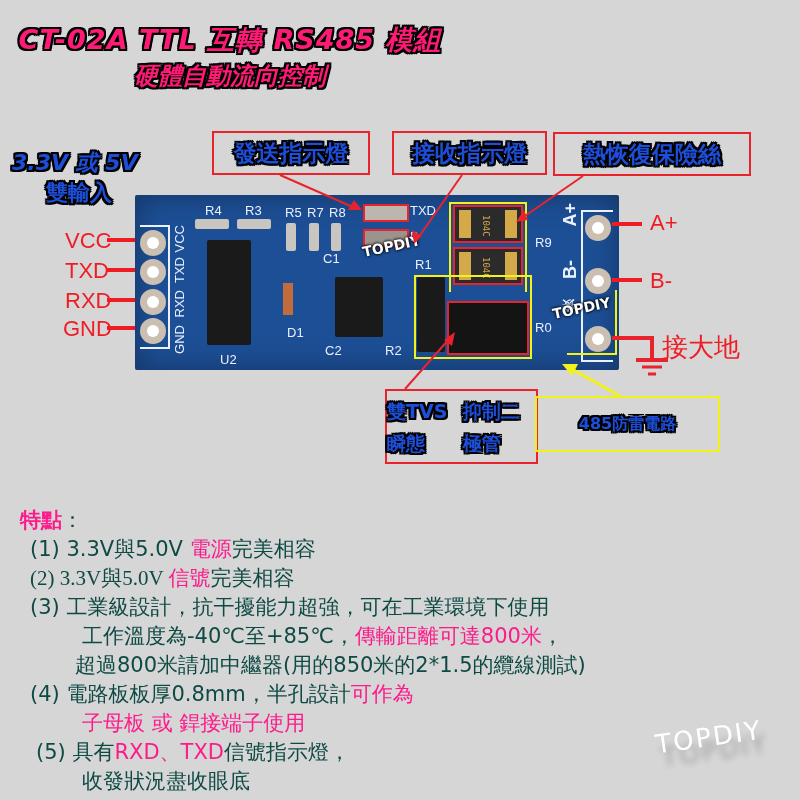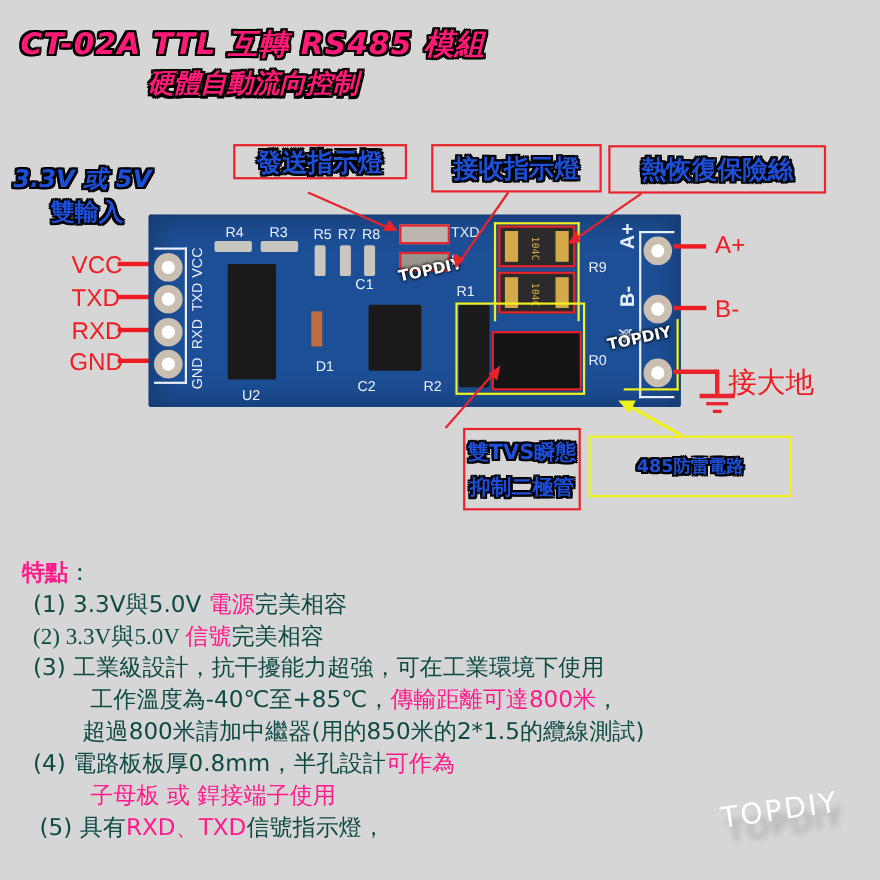--- a/index.html
+++ b/index.html
@@ -35,21 +35,21 @@
 </style>
 </head>
 <body>
 
 <div class="title-line t1">CT-02A TTL 互轉 RS485 模組</div>
 <div class="title-line t2">硬體自動流向控制</div>
 
 <div class="abs orange" style="left:12px;top:148px;font-size:22px;font-style:italic;">3.3V 或 5V</div>
 <div class="abs orange" style="left:46px;top:178px;font-size:22px;">雙輸入</div>
 
-<div class="callout" style="left:212px;top:131px;width:158px;height:32px;">
+<div class="callout" style="left:212px;top:131px;width:158px;height:44px;">
   <span class="orange" style="font-size:23px;">發送指示燈</span>
 </div>
 <div class="callout" style="left:392px;top:131px;width:155px;height:44px;">
   <span class="orange" style="font-size:23px;">接收指示燈</span>
 </div>
 <div class="callout" style="left:553px;top:132px;width:198px;height:44px;">
   <span class="orange" style="font-size:23px;">熱恢復保險絲</span>
 </div>
 
 <div class="pin-label" style="left:65px;top:228px;">VCC</div>
@@ -133,21 +133,21 @@
 
 <div class="wm" style="left:362px;top:238px;font-size:14px;transform:rotate(-12deg);text-shadow:0 0 3px #000,0 0 3px #000;">TOPDIY</div>
 <div class="wm" style="left:552px;top:300px;font-size:14px;transform:rotate(-12deg);text-shadow:0 0 3px #000,0 0 3px #000;">TOPDIY</div>
 
 <div class="pin-line" style="left:612px;top:222px;width:30px;"></div>
 <div class="pin-label" style="left:650px;top:210px;">A+</div>
 <div class="pin-line" style="left:612px;top:278px;width:30px;"></div>
 <div class="pin-label" style="left:650px;top:268px;">B-</div>
 <div class="pin-label" style="left:662px;top:330px;font-size:26px;">接大地</div>
 
-<div class="callout" style="left:385px;top:389px;width:107px;height:75px;flex-direction:column;margin-left:36px;">
+<div class="callout" style="left:385px;top:389px;width:153px;height:75px;flex-direction:row;">
   <span class="orange" style="font-size:19px;line-height:32px;">雙TVS瞬態</span>
   <span class="orange" style="font-size:19px;line-height:32px;">抑制二極管</span>
 </div>
 <div class="callout yellow" style="left:535px;top:396px;width:185px;height:56px;">
   <span class="orange" style="font-size:16px;">485防雷電路</span>
 </div>
 
 <svg class="over" width="800" height="800">
   <line x1="280" y1="175" x2="355" y2="208" stroke="#e8232b" stroke-width="2"></line>
   <polygon points="362,210 348,210 354,200" fill="#e8232b"></polygon>
@@ -188,15 +188,18 @@
   </div>
   <div class="feat-row" style="padding-left:10px;">
     <span>(4)</span> <span>電路板板厚0.8mm，半孔設計</span><span class="pink">可作為</span>
   </div>
   <div class="feat-row" style="padding-left:62px;">
     <span class="pink">子母板 或 銲接端子使用</span>
   </div>
   <div class="feat-row" style="padding-left:16px;">
     <span>(5)</span> <span>具有</span><span class="pink">RXD、TXD</span><span>信號指示燈，</span>
   </div>
+  <div class="feat-row" style="padding-left:62px;">
+    <span>收發狀況盡收眼底</span>
+  </div>
 </div>
 
 <div class="wm" style="left:655px;top:722px;font-size:26px;font-weight:normal;letter-spacing:2px;transform:rotate(-8deg);text-shadow:4px 14px 6px rgba(0,0,0,0.25);">TOPDIY</div>
 
 </body></html>

